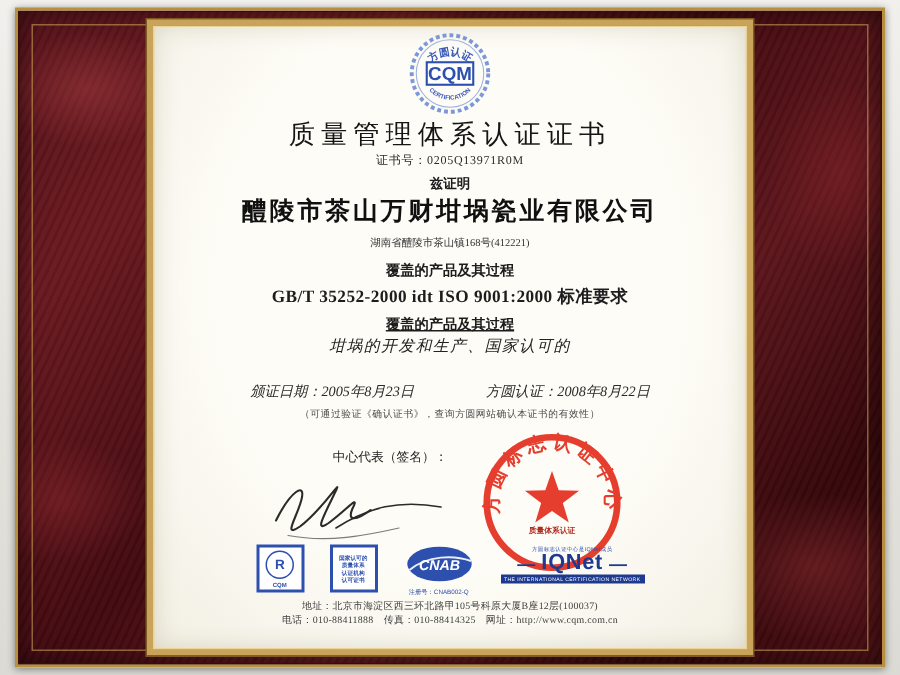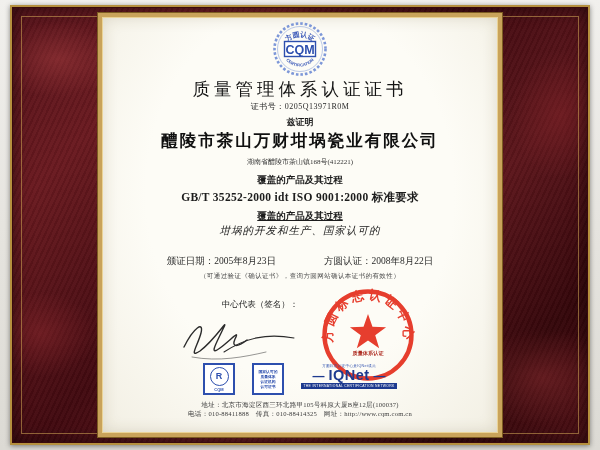--- a/index.html
+++ b/index.html
@@ -28,21 +28,21 @@
   
   .title{top:60px;font-size:17.5px;font-weight:normal;letter-spacing:4px;color:#151515;}
   .certno{top:84px;font-size:8px;color:#2a2a2a;letter-spacing:.5px;}
   .statement{top:99px;font-size:9px;font-weight:bold;}
   .company{top:113px;font-size:16.5px;font-weight:bold;letter-spacing:2px;color:#101010;}
   .addr{top:140px;font-size:7px;color:#333;}
   .conform{top:157px;font-size:9.5px;font-weight:bold;}
   .standard{top:173px;font-size:11.5px;font-weight:bold;letter-spacing:.3px;}
   .scopehead{top:193px;font-size:9.5px;font-weight:bold;text-decoration:underline;}
   .scope{top:207px;font-size:10.5px;font-style:italic;color:#222;letter-spacing:1px;}
-  .dates{top:238px;display:flex;justify-content:center;gap:48px;font-size:9.5px;color:#2a2a2a;}
+  .dates{top:238px;display:flex;justify-content:center;gap:48px;font-size:9.5px;color:#2a2a2a;font-style:italic;}
   .note{top:255px;font-size:6.5px;color:#4a4a4a;letter-spacing:.4px;}
   .siglabel{top:282px;left:78px;right:auto;width:160px;font-size:8.5px;color:#222;}
   .sig{position:absolute;top:290px;left:72px;}
   .sealbox{position:absolute;top:270px;left:218px;}
   
   .logos{position:absolute;top:346px;left:0;right:0;display:flex;justify-content:center;align-items:flex-start;gap:17px;}
   .sq{width:32px;height:32px;border:2px solid #2d4fae;background:#fff;box-sizing:border-box;display:flex;flex-direction:column;align-items:center;justify-content:center;}
   .rcircle{width:17px;height:17px;border:1.6px solid #2d4fae;border-radius:50%;display:flex;align-items:center;justify-content:center;font-size:9px;font-weight:bold;color:#2d4fae;font-family:"Liberation Sans",sans-serif;}
   .rcap{font-size:4px;font-weight:bold;color:#2d4fae;margin-top:1px;font-family:"Liberation Sans",sans-serif;}
   .acc{padding-top:2px;}
@@ -138,20 +138,28 @@
         <div class="rcap">CQM</div>
       </div>
 
       <div class="sq acc">
         <span>国家认可的</span>
         <span>质量体系</span>
         <span>认证机构</span>
         <span>认可证书</span>
       </div>
 
+      <div class="col">
+        <svg width="48" height="27" viewBox="0 0 48 27">
+          <ellipse cx="24" cy="13" rx="21.5" ry="11.5" fill="#2d4fae"></ellipse>
+          <path d="M4 17 C 16 7, 34 7, 45 11" fill="none" stroke="#fff" stroke-width="1.3" opacity="0.9"></path>
+          <text x="24" y="17" text-anchor="middle" font-size="9.5" font-weight="bold" font-style="italic" fill="#fff" font-family="Liberation Sans, sans-serif">CNAB</text>
+        </svg>
+        <div class="cnabcap">注册号：CNAB002-Q</div>
+      </div>
 
       <div class="iqnet">
         <div class="iqtop">方圆标志认证中心是IQNet成员</div>
         <div class="iqmid">
           <span class="iqdash">—</span>
           <span class="iqname">IQNet</span>
           <span class="iqdash">—</span>
         </div>
         <div class="iqbar">THE INTERNATIONAL CERTIFICATION NETWORK</div>
       </div>

